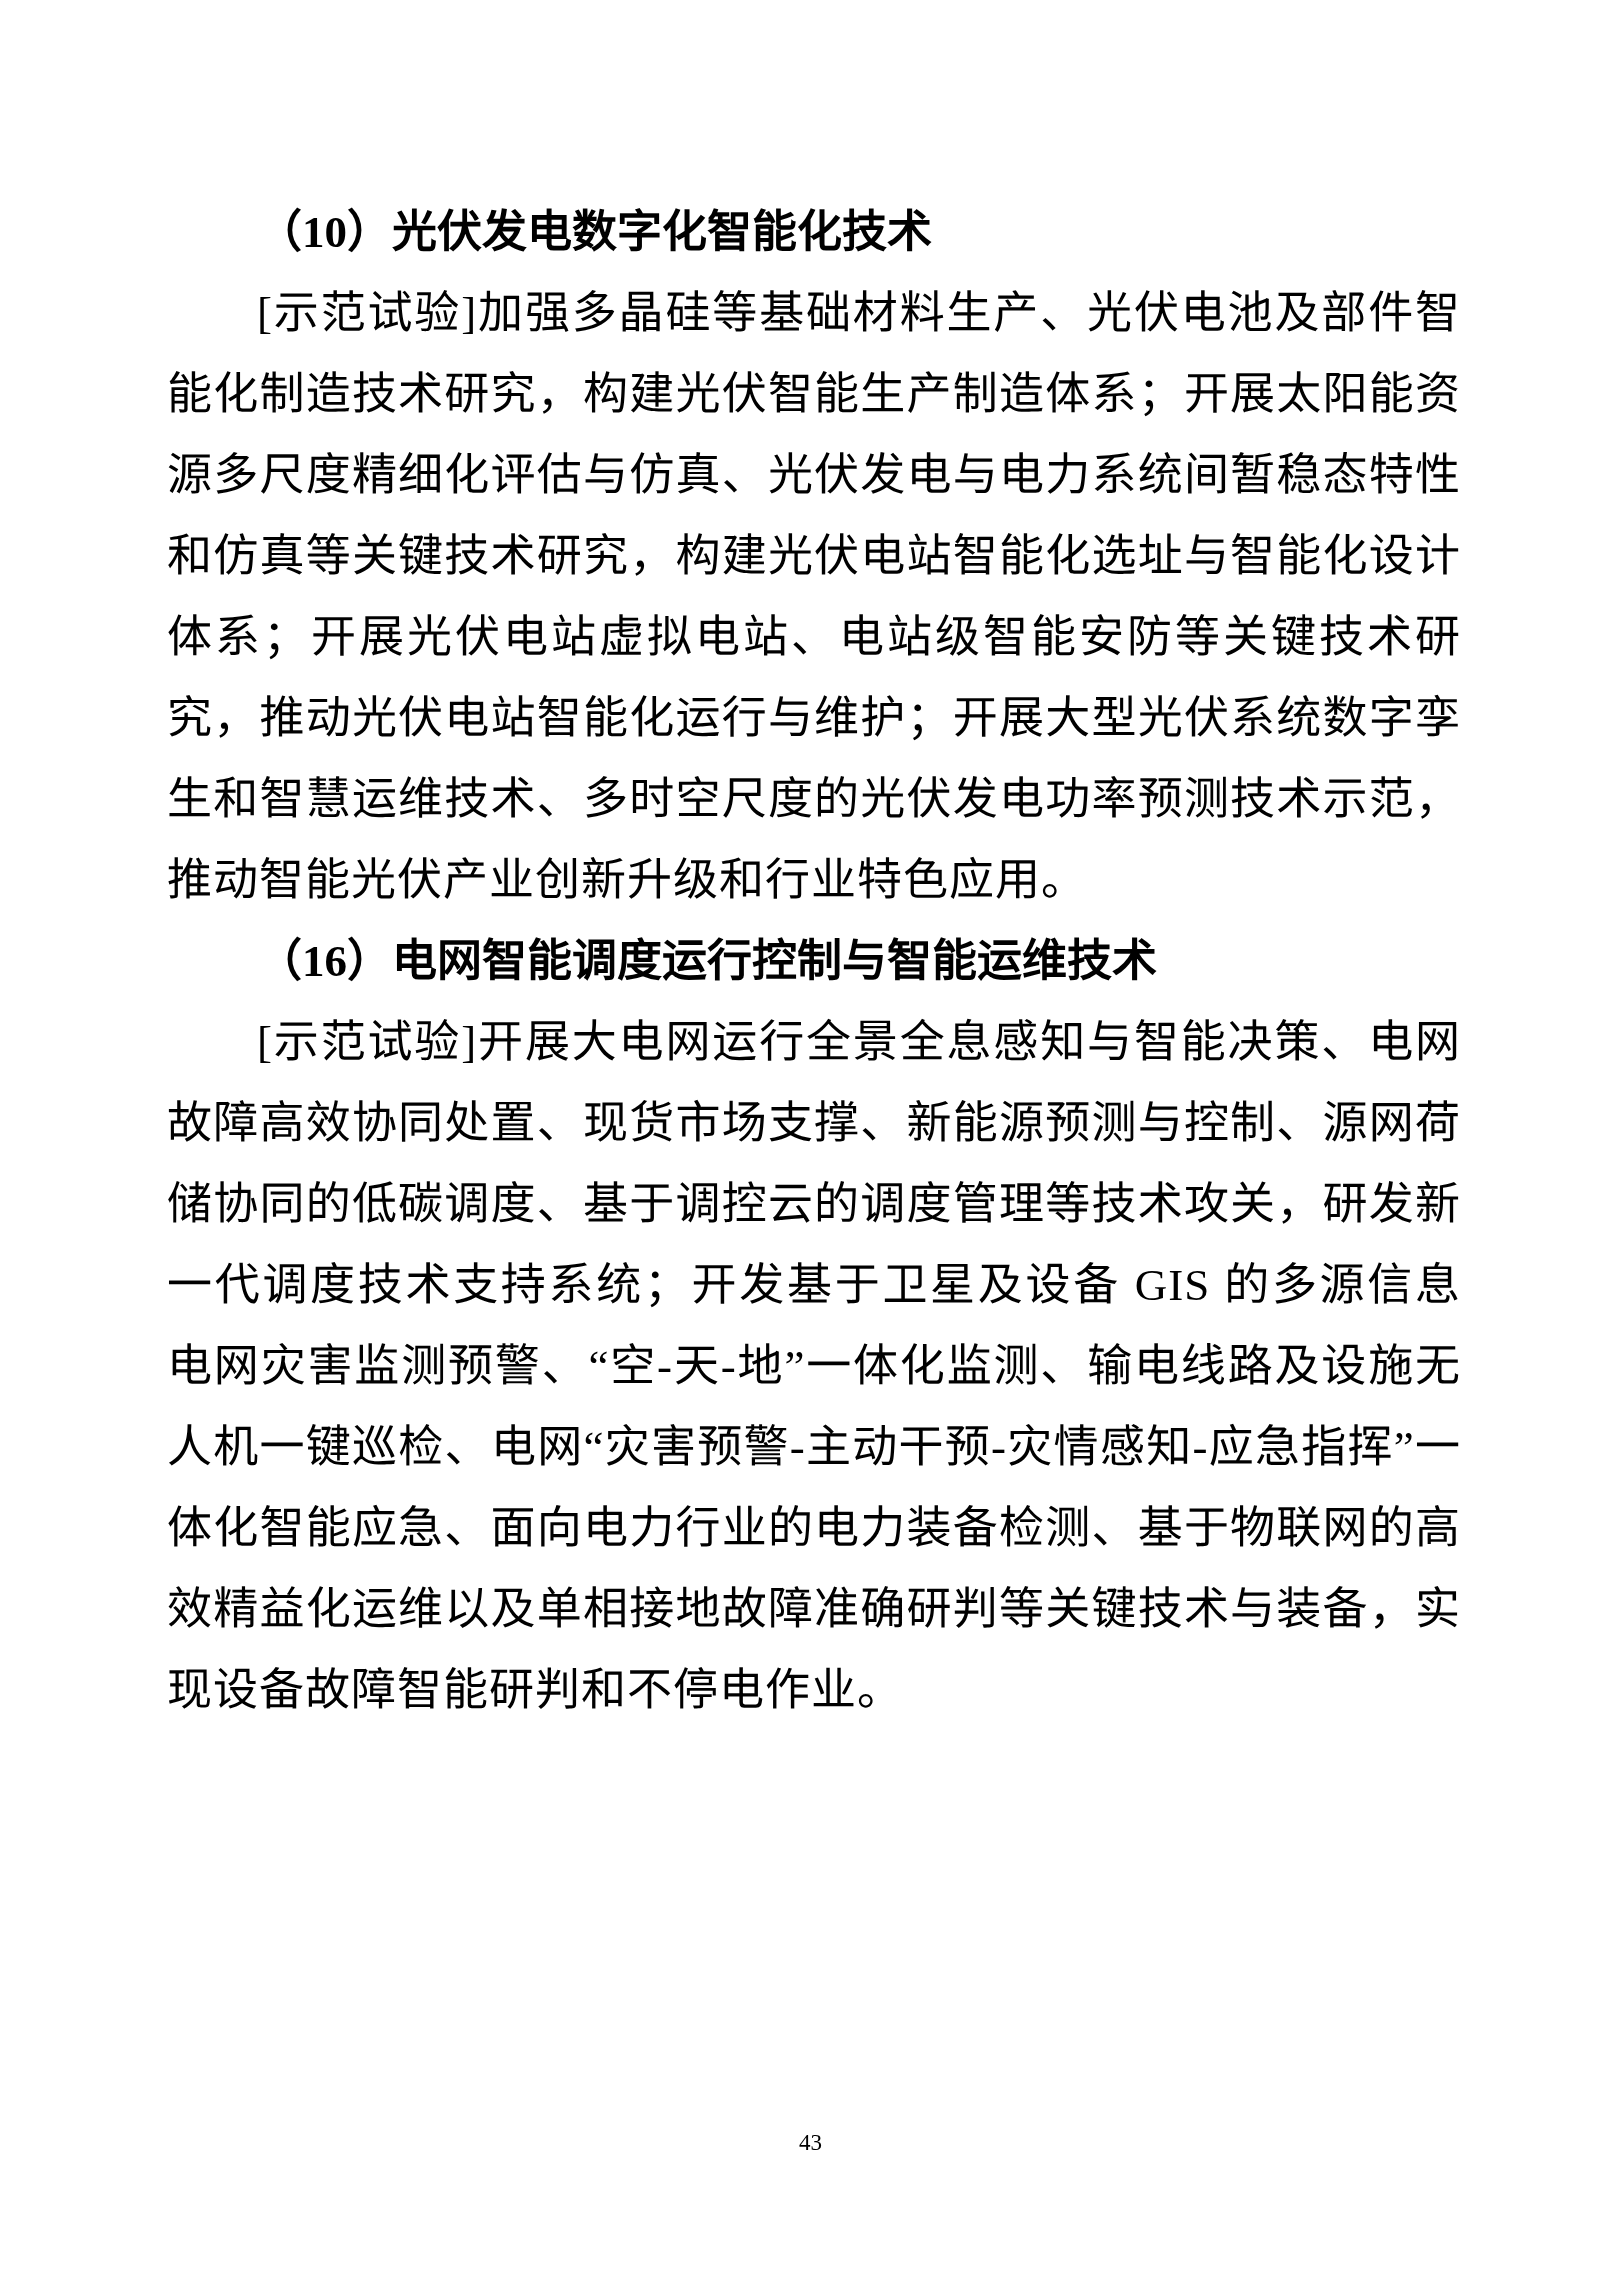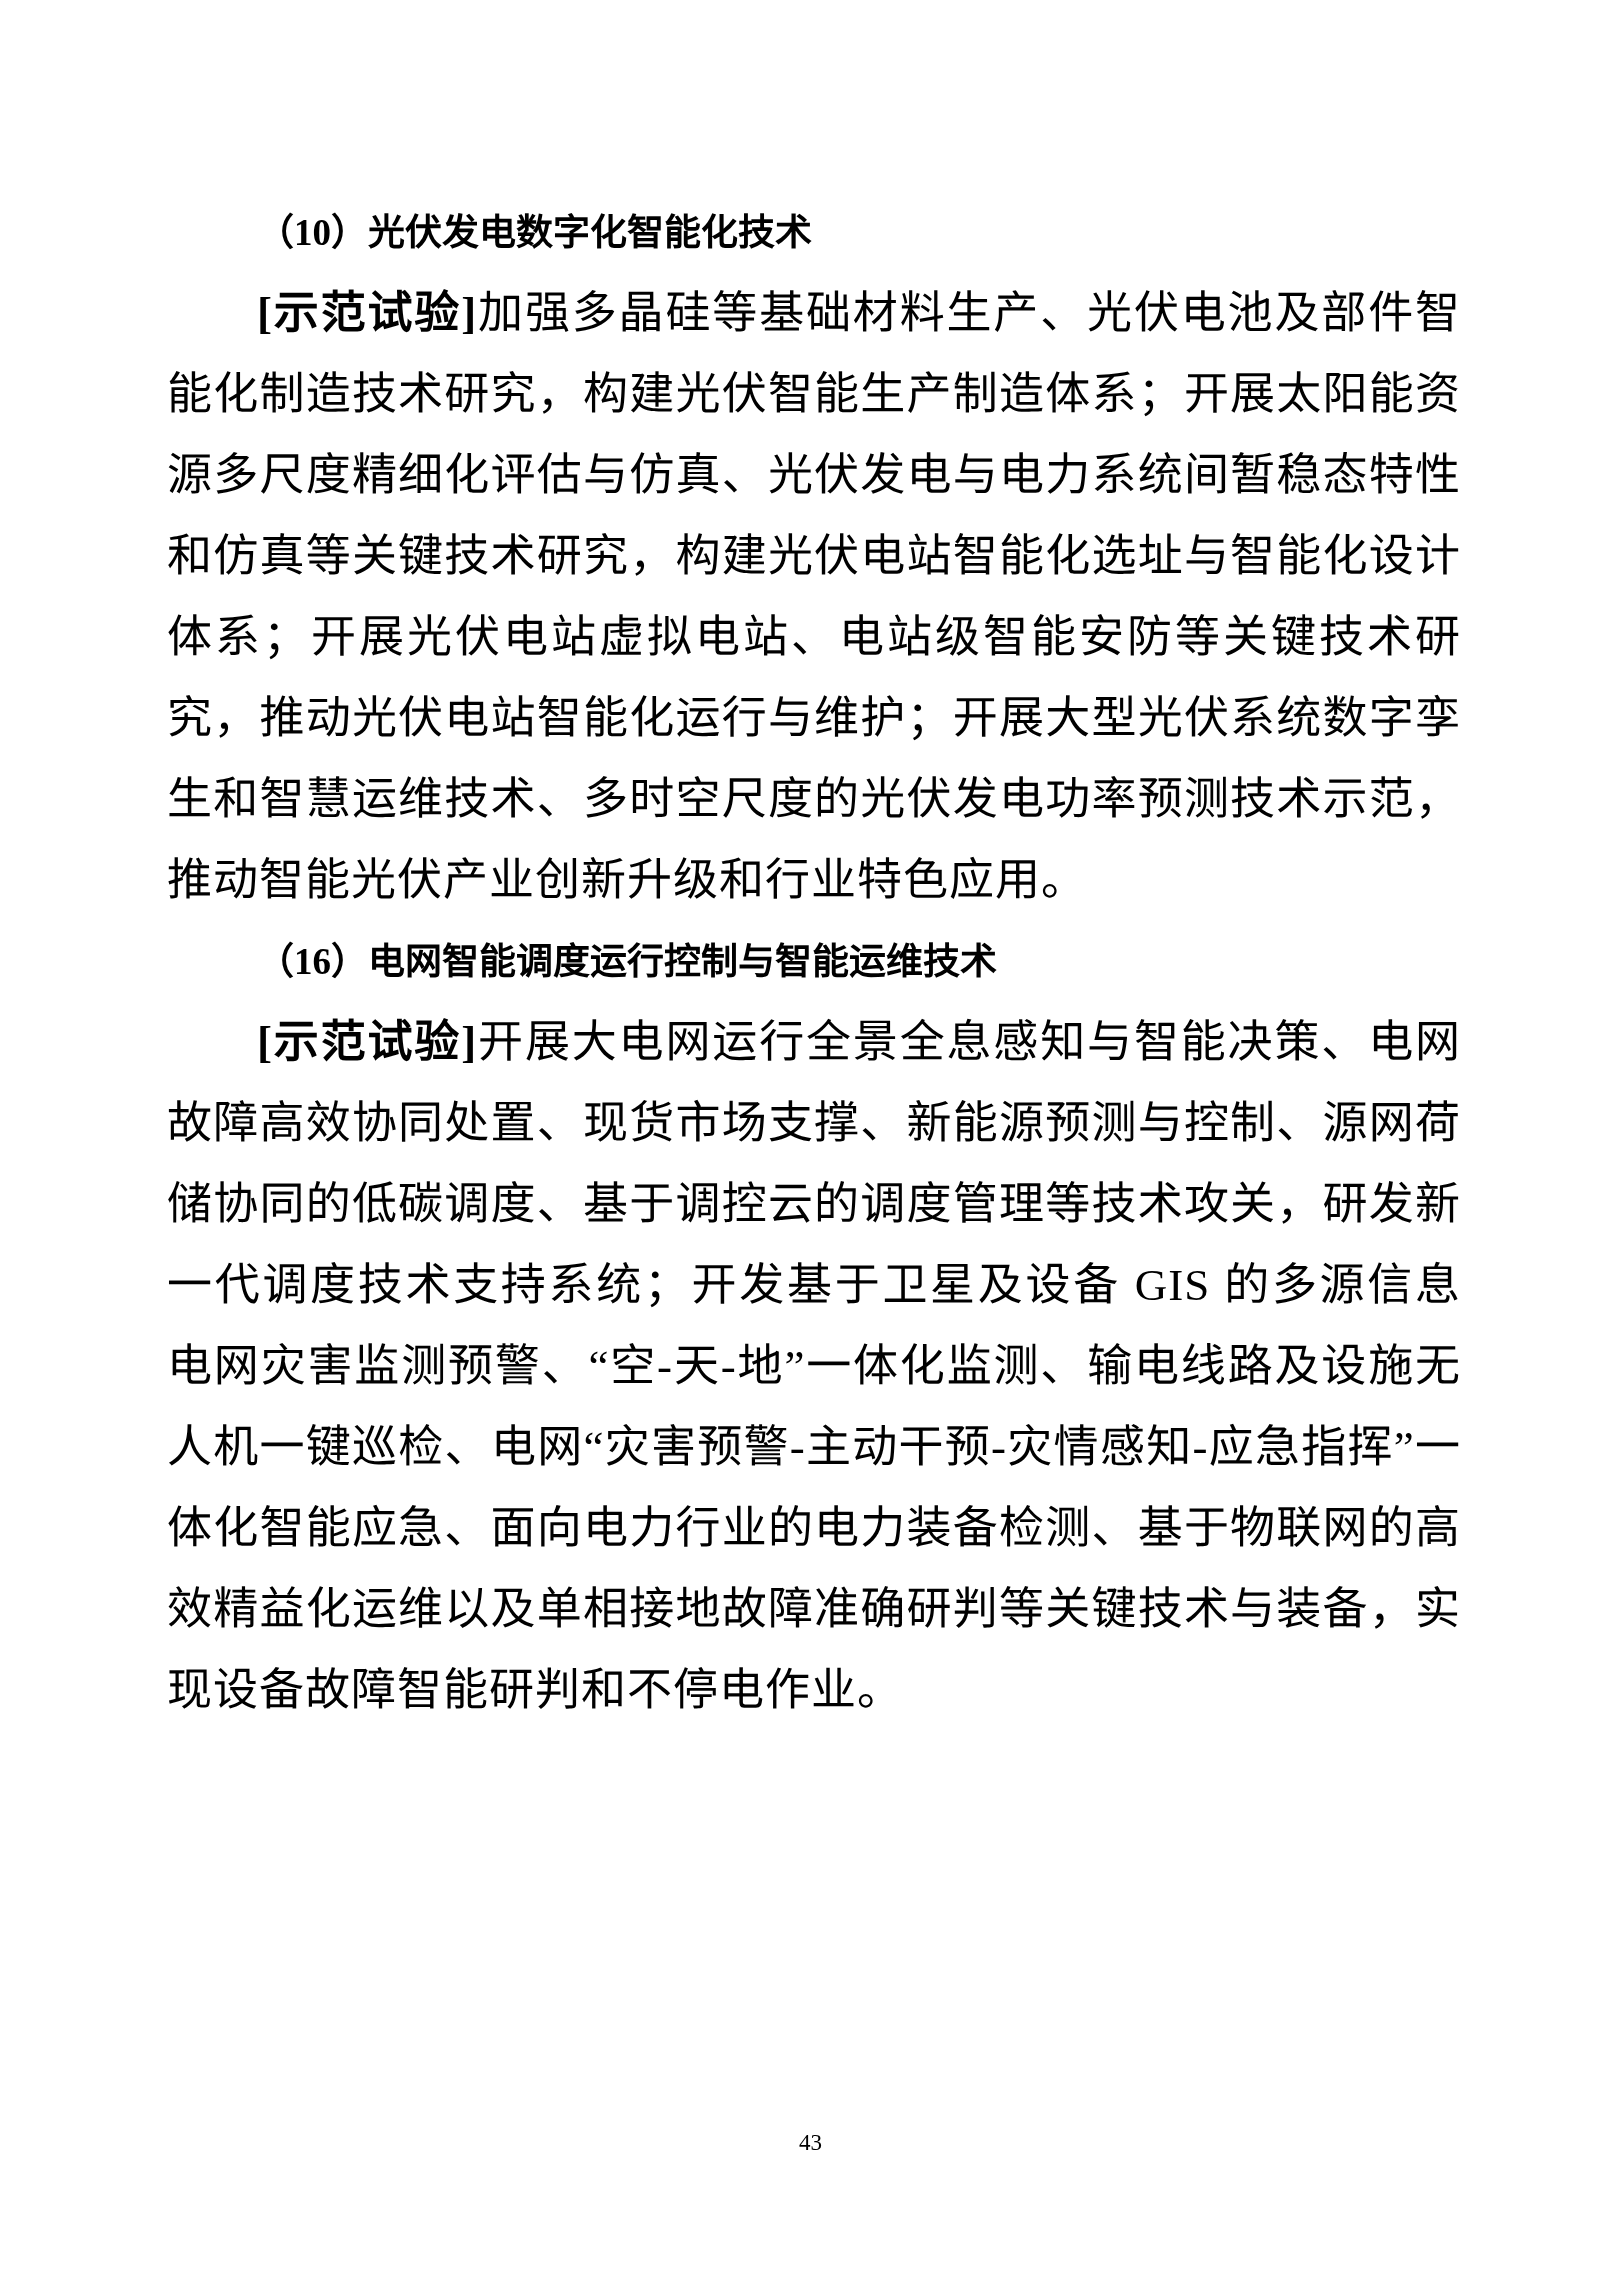--- a/index.html
+++ b/index.html
@@ -17,37 +17,37 @@
     overflow: hidden;
   }
   .doc-content {
     position: absolute;
     top: 192px;
     left: 167px;
     width: 1294px;
   }
   .doc-heading {
     margin: 0;
-    font-size: 37px;
+    font-size: 45px;
     line-height: 81px;
     font-weight: bold;
     text-indent: 90px;
     white-space: nowrap;
   }
   .doc-para {
     margin: 0;
     font-size: 45px;
     line-height: 81px;
     text-indent: 90px;
     text-align: justify;
     text-justify: inter-character;
     letter-spacing: 1px;
   }
   .doc-tag {
-    font-weight: bold;
+    font-weight: normal;
   }
   .page-footer {
     position: absolute;
     top: 2123px;
     left: 0;
     width: 100%;
     text-align: center;
   }
   .page-number {
     font-size: 23px;

